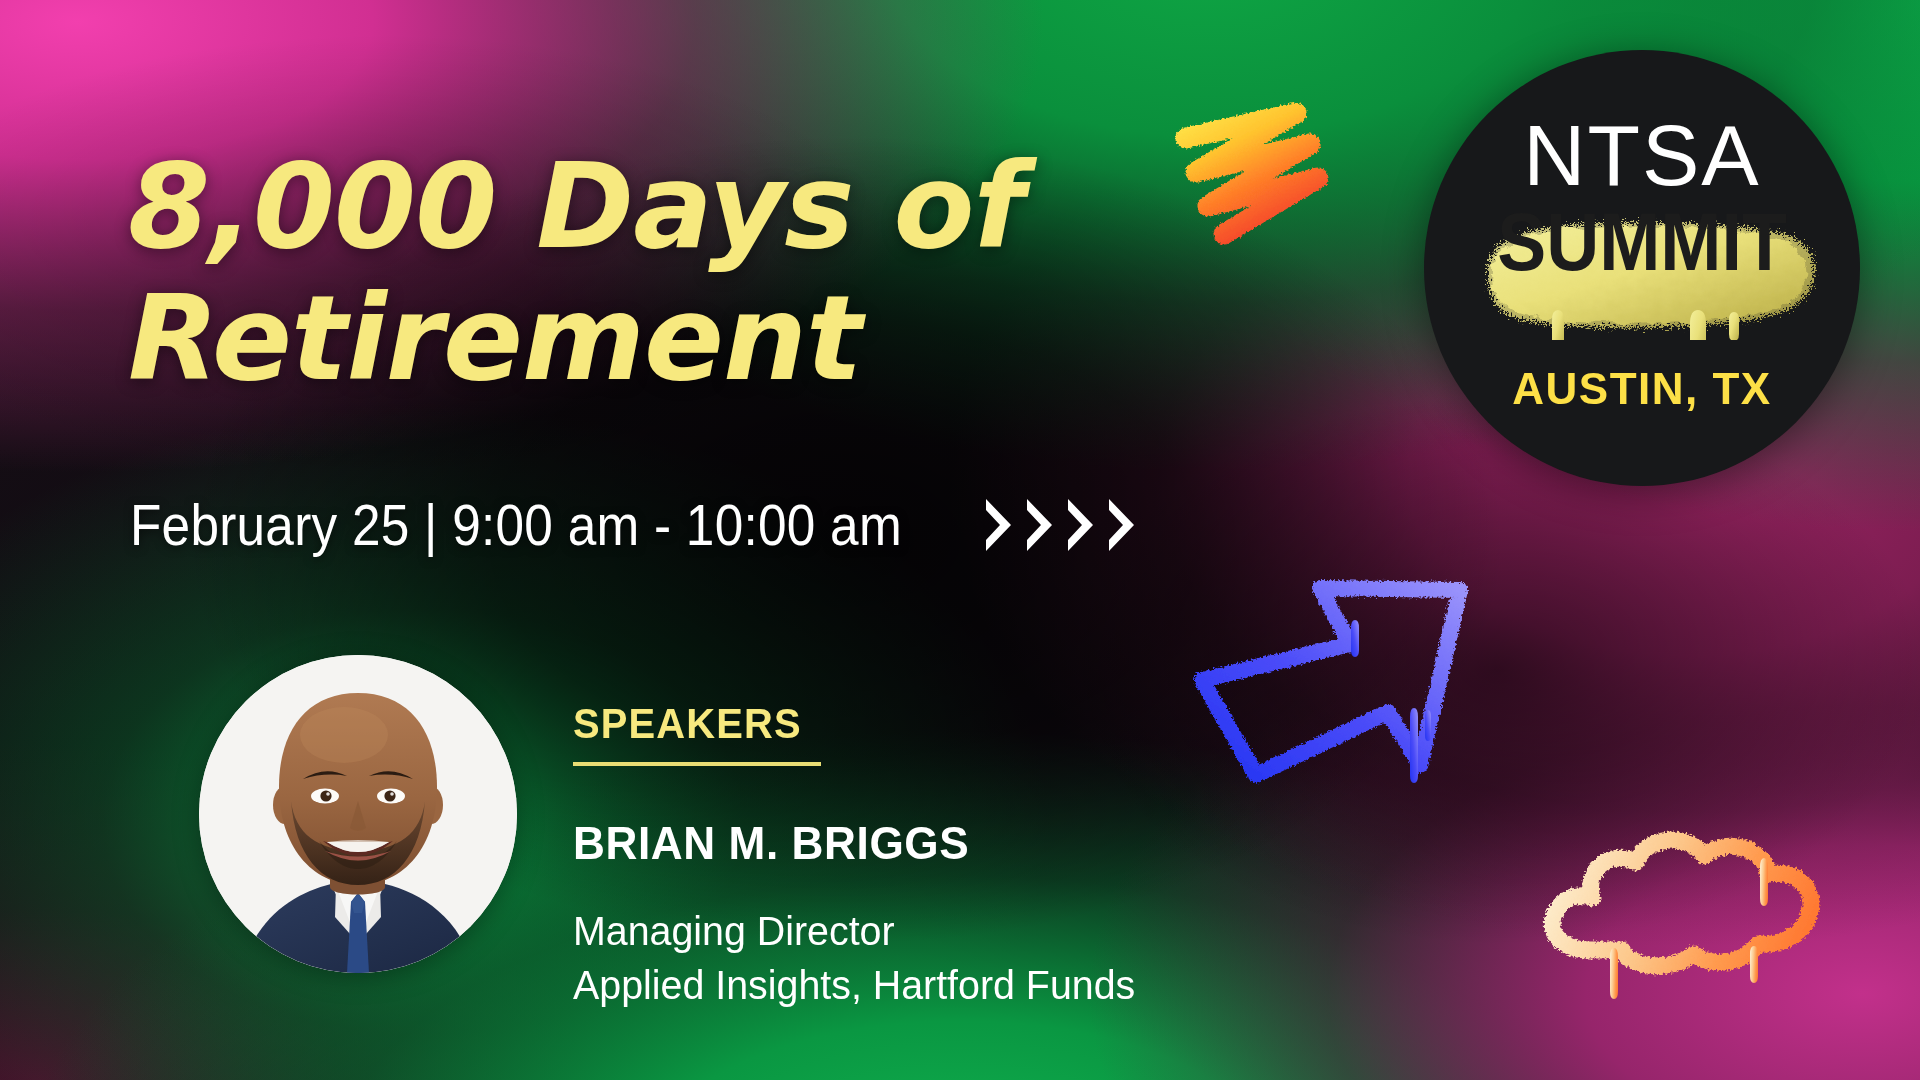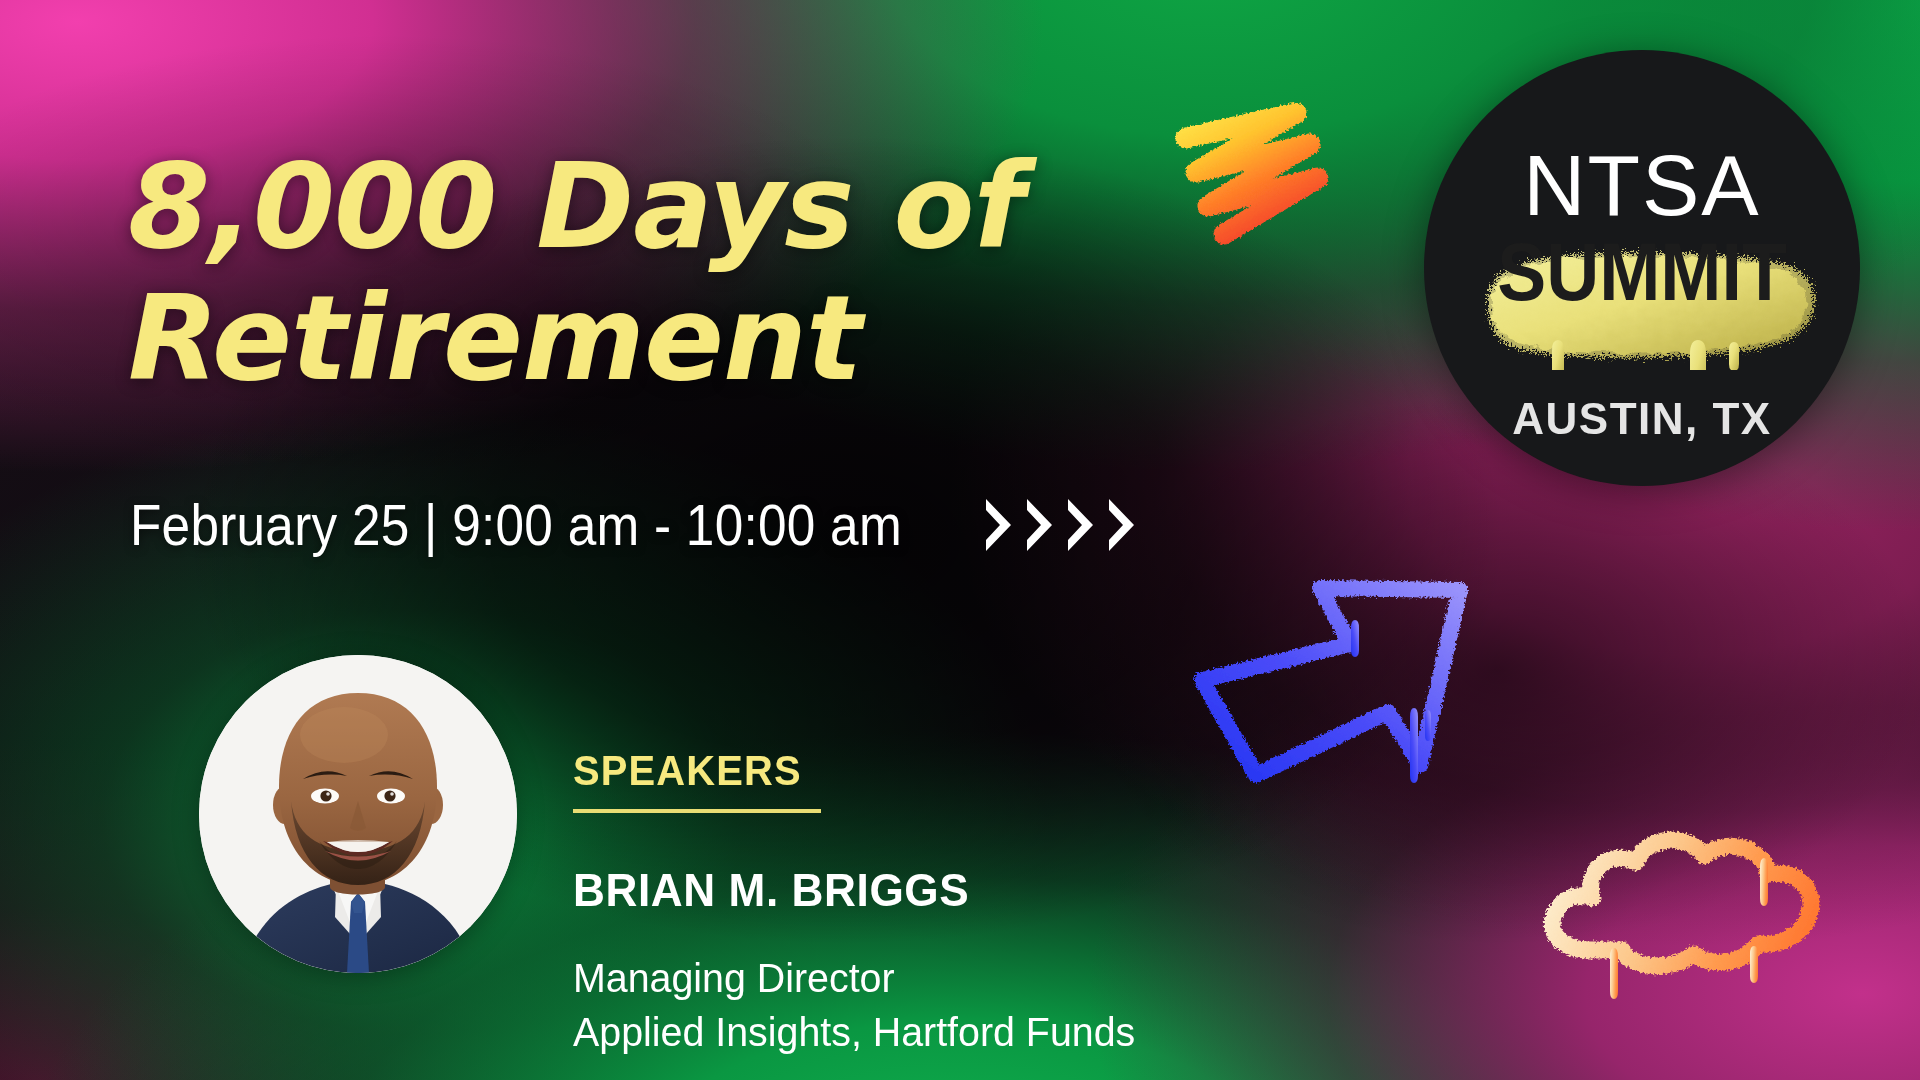--- a/index.html
+++ b/index.html
@@ -72,21 +72,21 @@
   .logo {
     position:absolute; left:1424px; top:50px;
     width:436px; height:436px;
     border-radius:50%;
     background:#17181a;
     display:flex; flex-direction:column;
     align-items:center; justify-content:flex-start;
     box-shadow:0 6px 40px rgba(0,0,0,.45);
   }
   .logo-ntsa {
-    margin-top:92px;
+    margin-top:62px;
     color:#fff;
     font-family:"Liberation Sans", sans-serif;
     font-weight:400; font-size:86px;
     letter-spacing:2px; line-height:1;
   }
   .logo-summit-wrap {
     position:relative;
     margin-top:12px;
     width:360px; height:130px;
     display:flex; justify-content:center;
@@ -95,38 +95,38 @@
   .logo-summit {
     position:relative; z-index:2;
     color:#1c1c1c;
     font-family:"Liberation Sans", sans-serif;
     font-weight:700; font-size:72px;
     letter-spacing:0px; line-height:1;
     transform:scaleX(1.02) scaleY(1.14);
   }
   .logo-city {
     margin-top:24px;
-    color:#e5e5e5;
+    color:#fde047;
     font-family:"Liberation Sans", sans-serif;
     font-weight:700; font-size:44px;
     letter-spacing:1.5px;
   }
 
   
   .headshot {
     position:absolute; left:199px; top:655px;
     width:318px; height:318px;
     border-radius:50%;
     overflow:hidden;
     background:#f4f3f1;
     box-shadow:0 4px 26px rgba(0,0,0,.35);
   }
   .headshot svg { display:block; width:100%; height:100%; }
 
-  .speaker-block { position:absolute; left:573px; top:700px;margin-top:47px; }
+  .speaker-block { position:absolute; left:573px; top:700px; }
   .speakers-label {
     color:#f7e97f;
     font-family:"Liberation Sans", sans-serif;
     font-weight:700; font-size:42px;
     letter-spacing:1.2px;
     transform:scaleX(.95); transform-origin:left center;
   }
   .speakers-rule {
     margin-top:14px;
     width:248px; height:4px;

